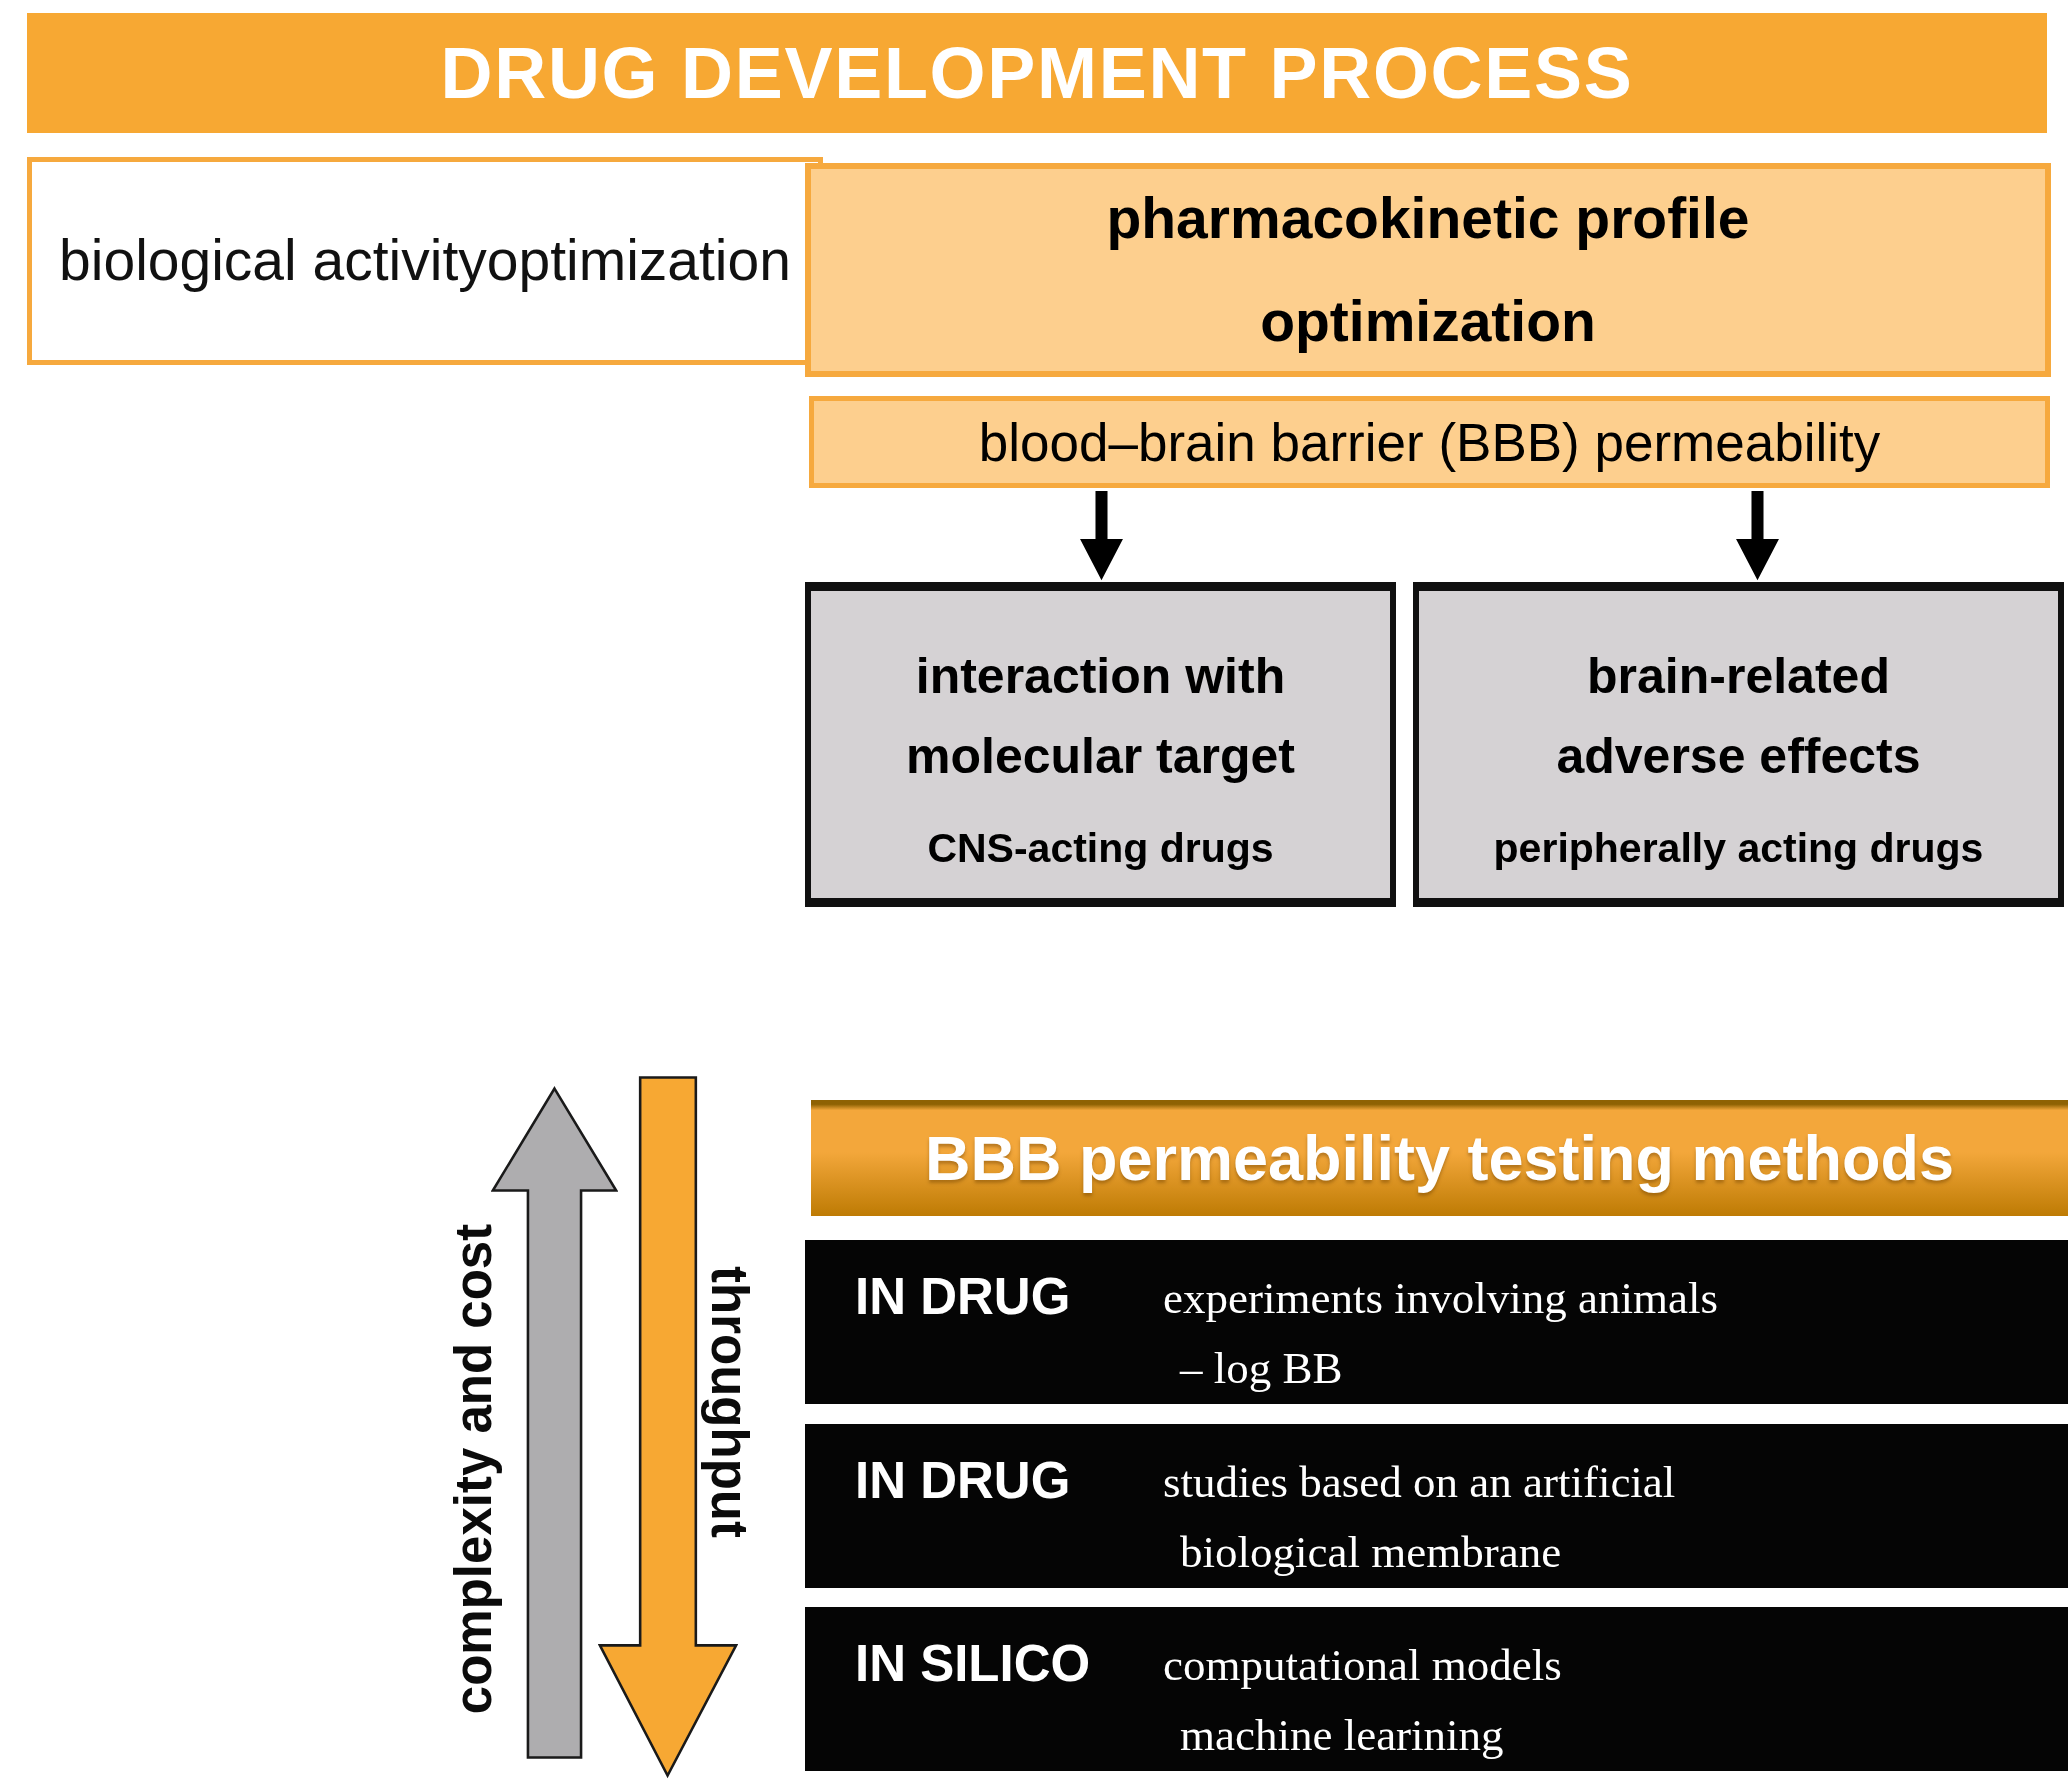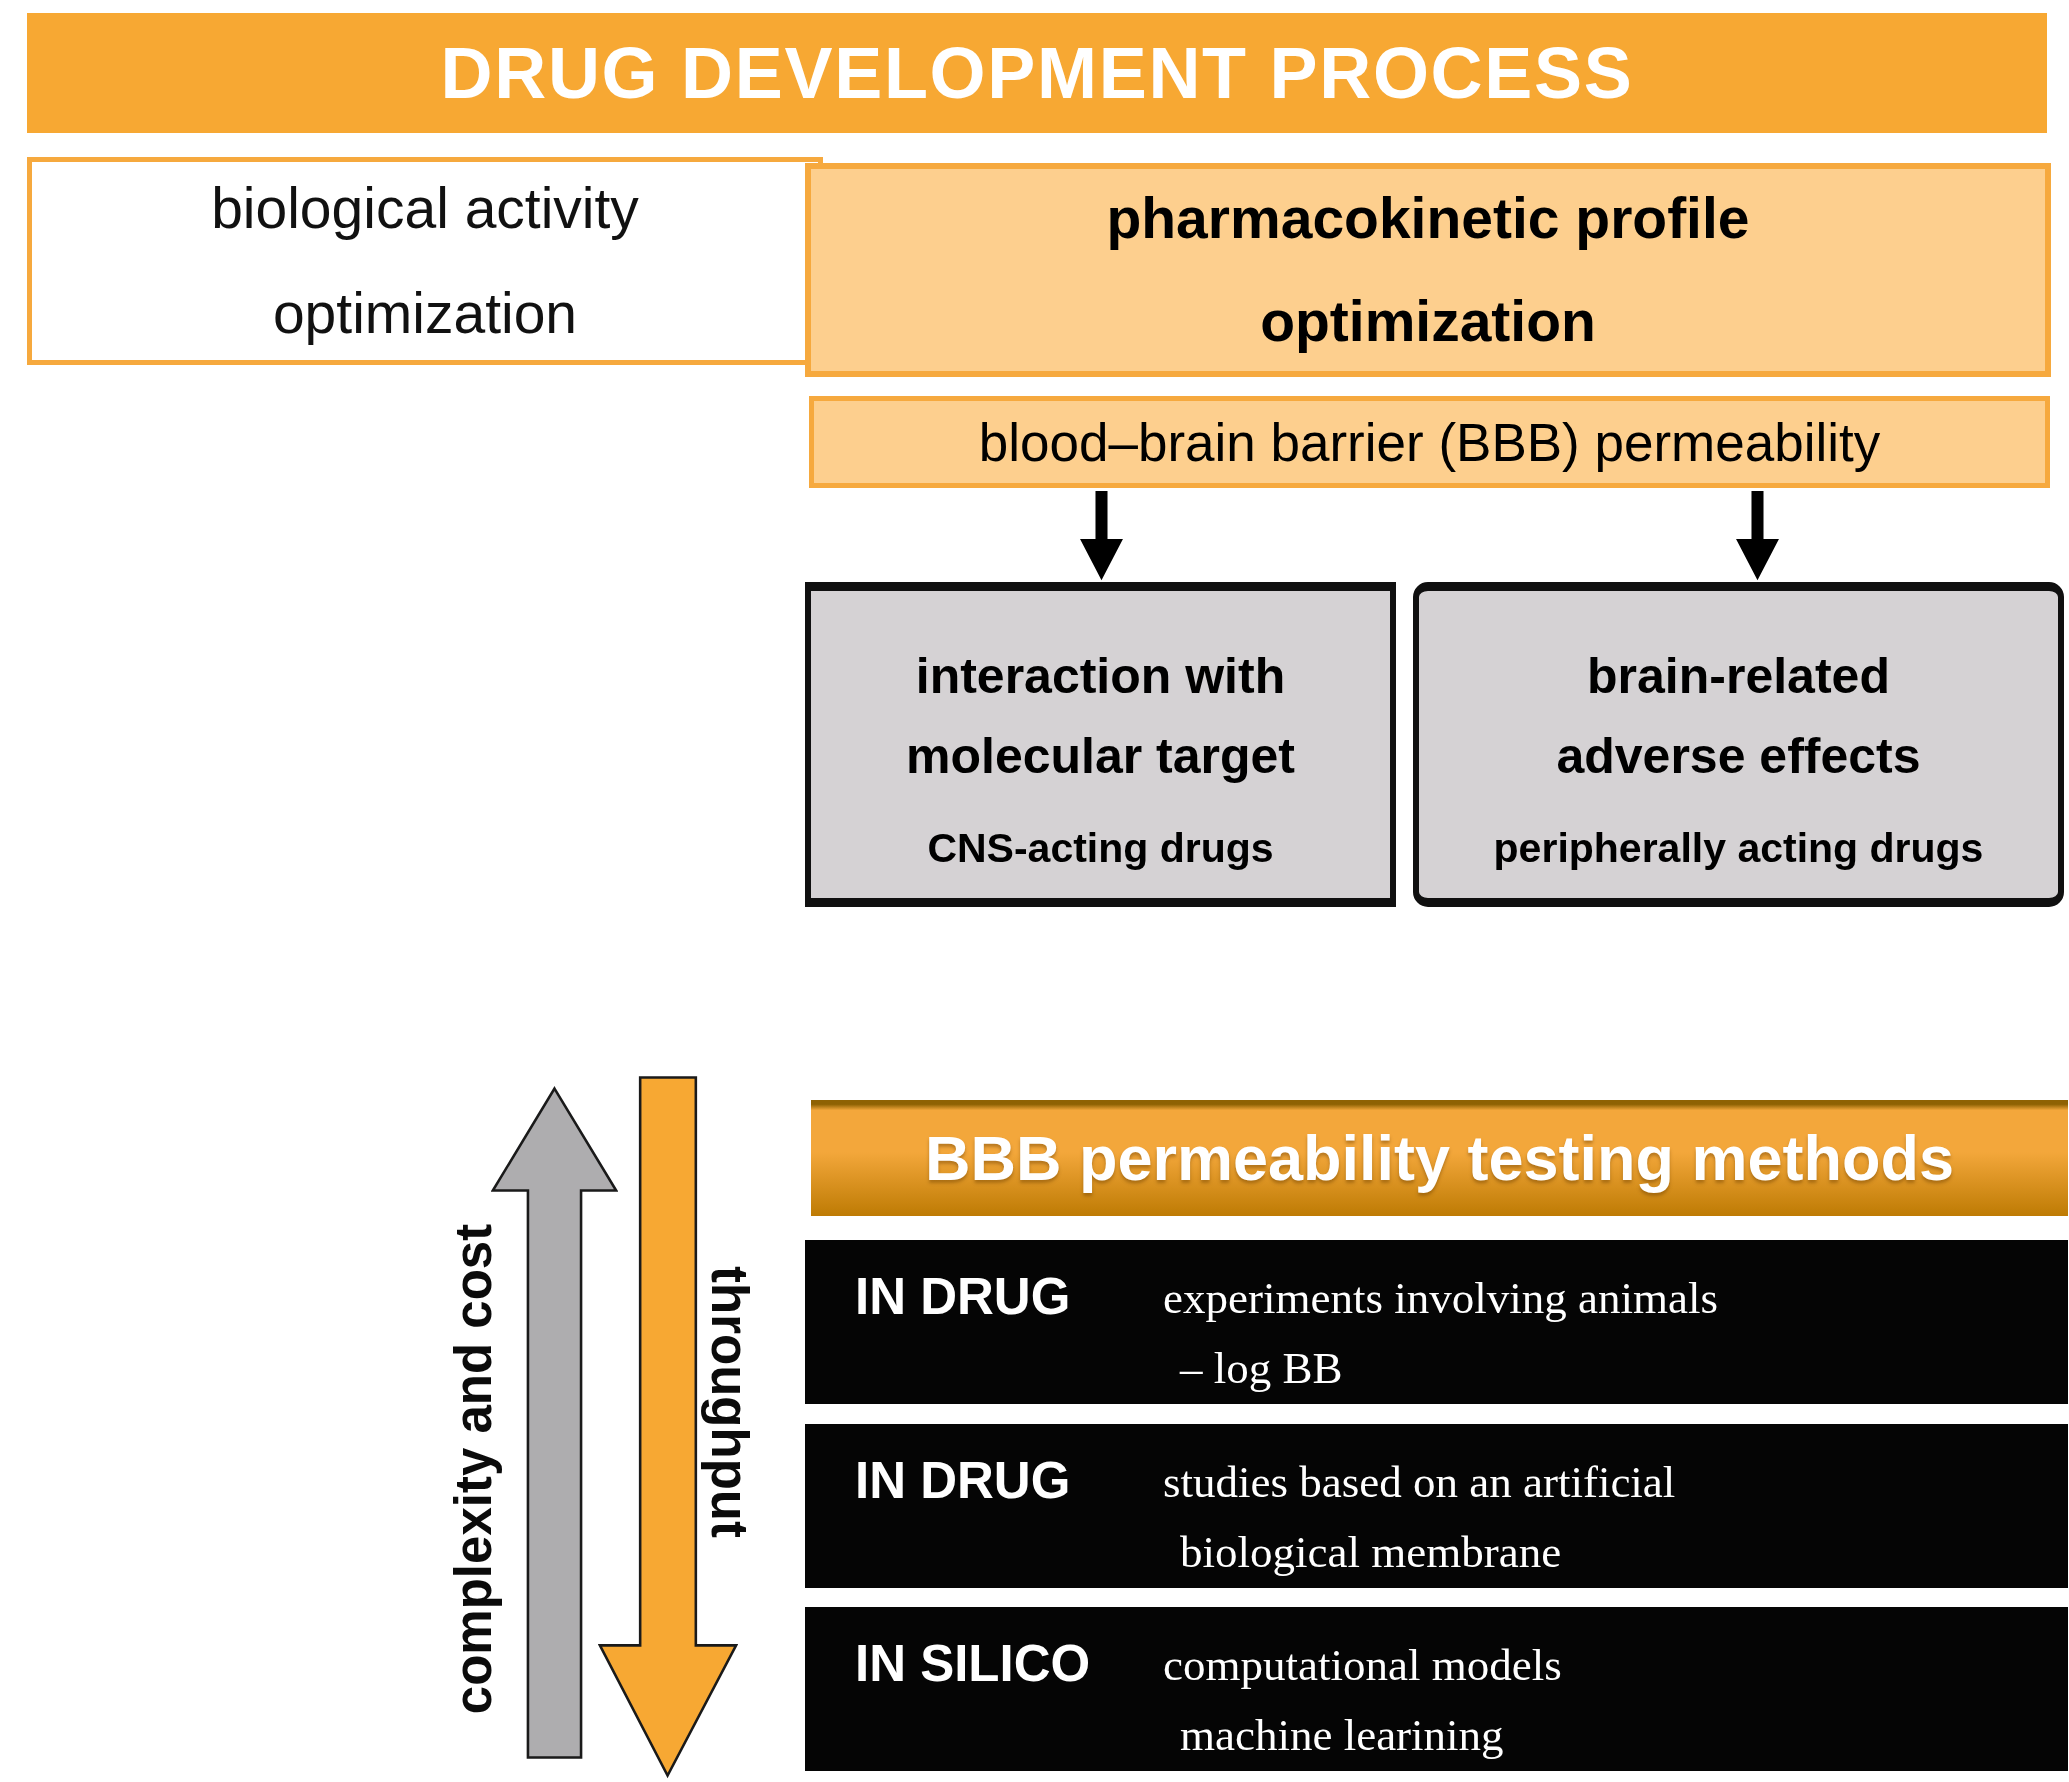--- a/index.html
+++ b/index.html
@@ -15,21 +15,21 @@
   
   .top-banner{
     left:27px;top:13px;width:2020px;height:120px;
     background:var(--orange,#F7A833);
     display:flex;align-items:center;justify-content:center;
     color:var(--text-white,#fff);font-weight:bold;font-size:72px;letter-spacing:1.7px;
   }
   .bio-box{
     left:27px;top:157px;width:796px;height:208px;
     background:#ffffff;border:5.1px solid var(--orange-border,#F6A93E);
-    display:flex;flex-direction:column;align-items:center;justify-content:center;
+    display:flex;align-items:center;justify-content:center;
     font-size:57px;color:var(--text-dark,#111);line-height:1.85;text-align:center;
   }
   .pk-box{
     left:805px;top:163px;width:1246px;height:214px;
     background:var(--light-orange,#FDCF8E);border:6px solid var(--orange-border,#F6A93E);
     display:flex;flex-direction:column;align-items:center;justify-content:center;
     font-size:57px;font-weight:bold;color:#000;line-height:1.8;text-align:center;
   }
   .bbb-box{
     left:809px;top:396px;width:1241px;height:92px;
@@ -44,21 +44,21 @@
 
   .gray-box{
     background:var(--gray-fill,#D5D2D4);
     border:6px solid #101010;border-top-width:9.4px;border-bottom-width:9.4px;
     display:flex;flex-direction:column;align-items:center;justify-content:space-between;
     text-align:center;color:#000;
   }
   .gray-box .gbox-title{font-size:50px;font-weight:bold;line-height:1.6;margin-top:45px;}
   .gray-box .gbox-sub{font-size:41px;font-weight:bold;margin-bottom:26px;}
   .gray-left{left:805px;top:582px;width:591px;height:325px;gap:23px;}
-  .gray-right{left:1413px;top:582px;width:651px;height:325px;border-radius:15px;}
+  .gray-right{left:1413px;top:582px;width:651px;height:325px;}
 
   
   .up-arrow-svg{left:491px;top:1086px;width:127px;height:675px;}
   .up-arrow-svg polygon{fill:var(--gray-arrow,#AEADAF);stroke:#1a1a1a;stroke-width:3;}
   .down-arrow-svg{left:598px;top:1075px;width:140px;height:704px;}
   .down-arrow-svg polygon{fill:var(--orange,#F7A833);stroke:#1a1a1a;stroke-width:3;}
   .axis-label{
     font-weight:bold;font-size:51px;color:#0b0b0b;white-space:nowrap;
   }
   .axis-up{left:473px;top:1469px;transform:translate(-50%,-50%) rotate(-90deg);}

